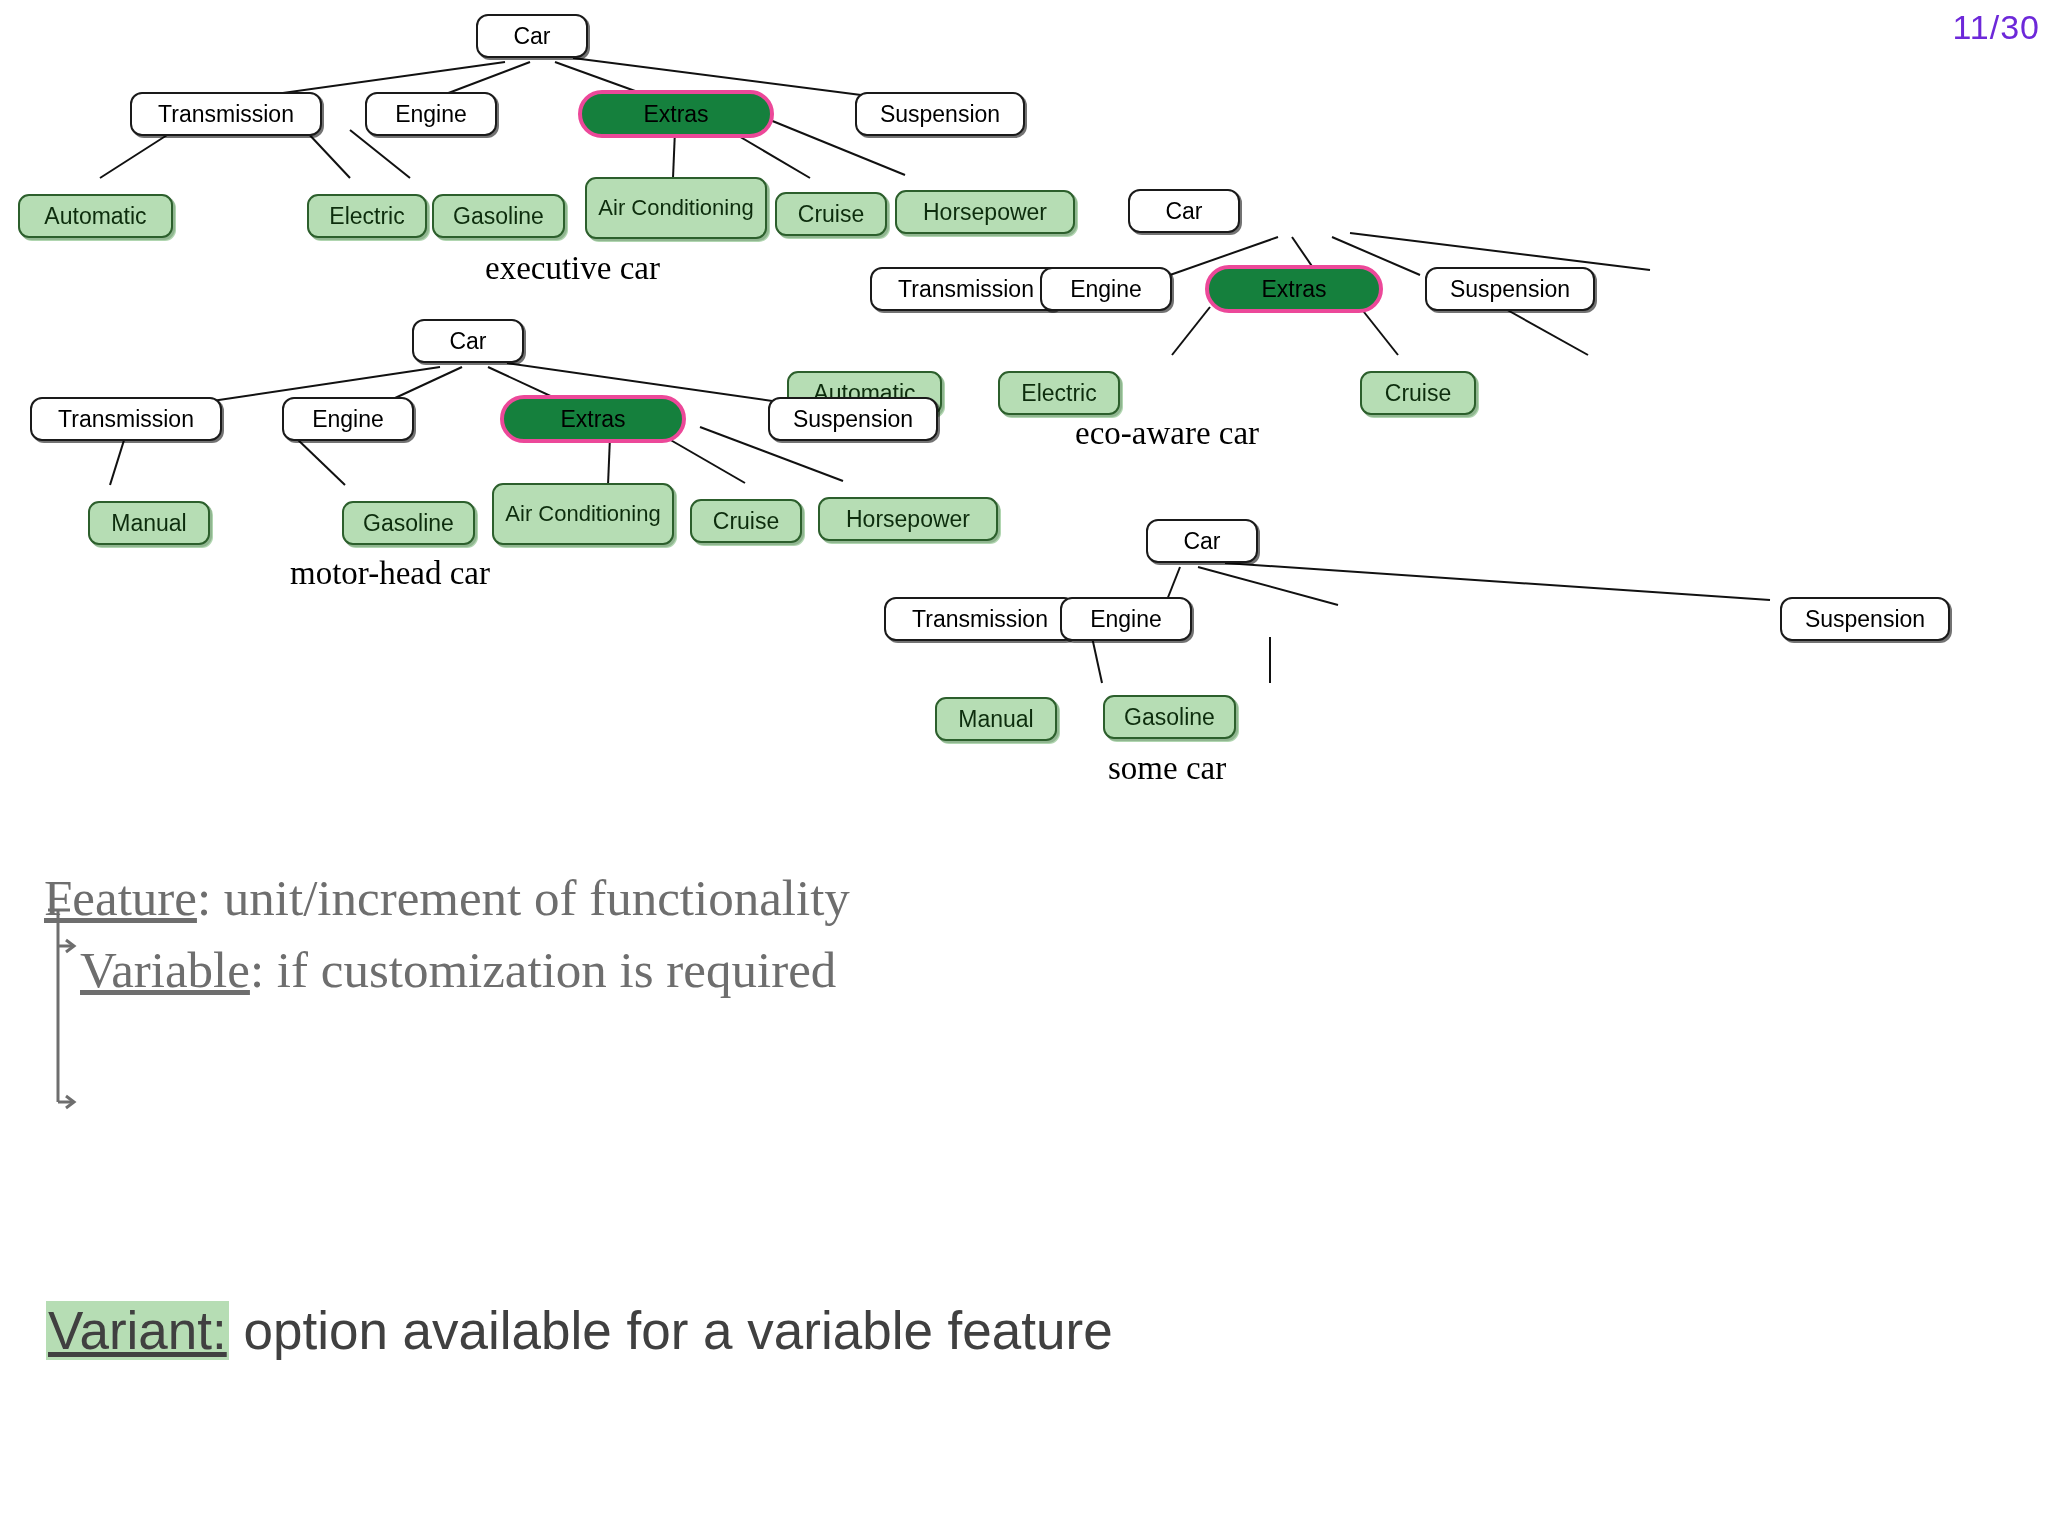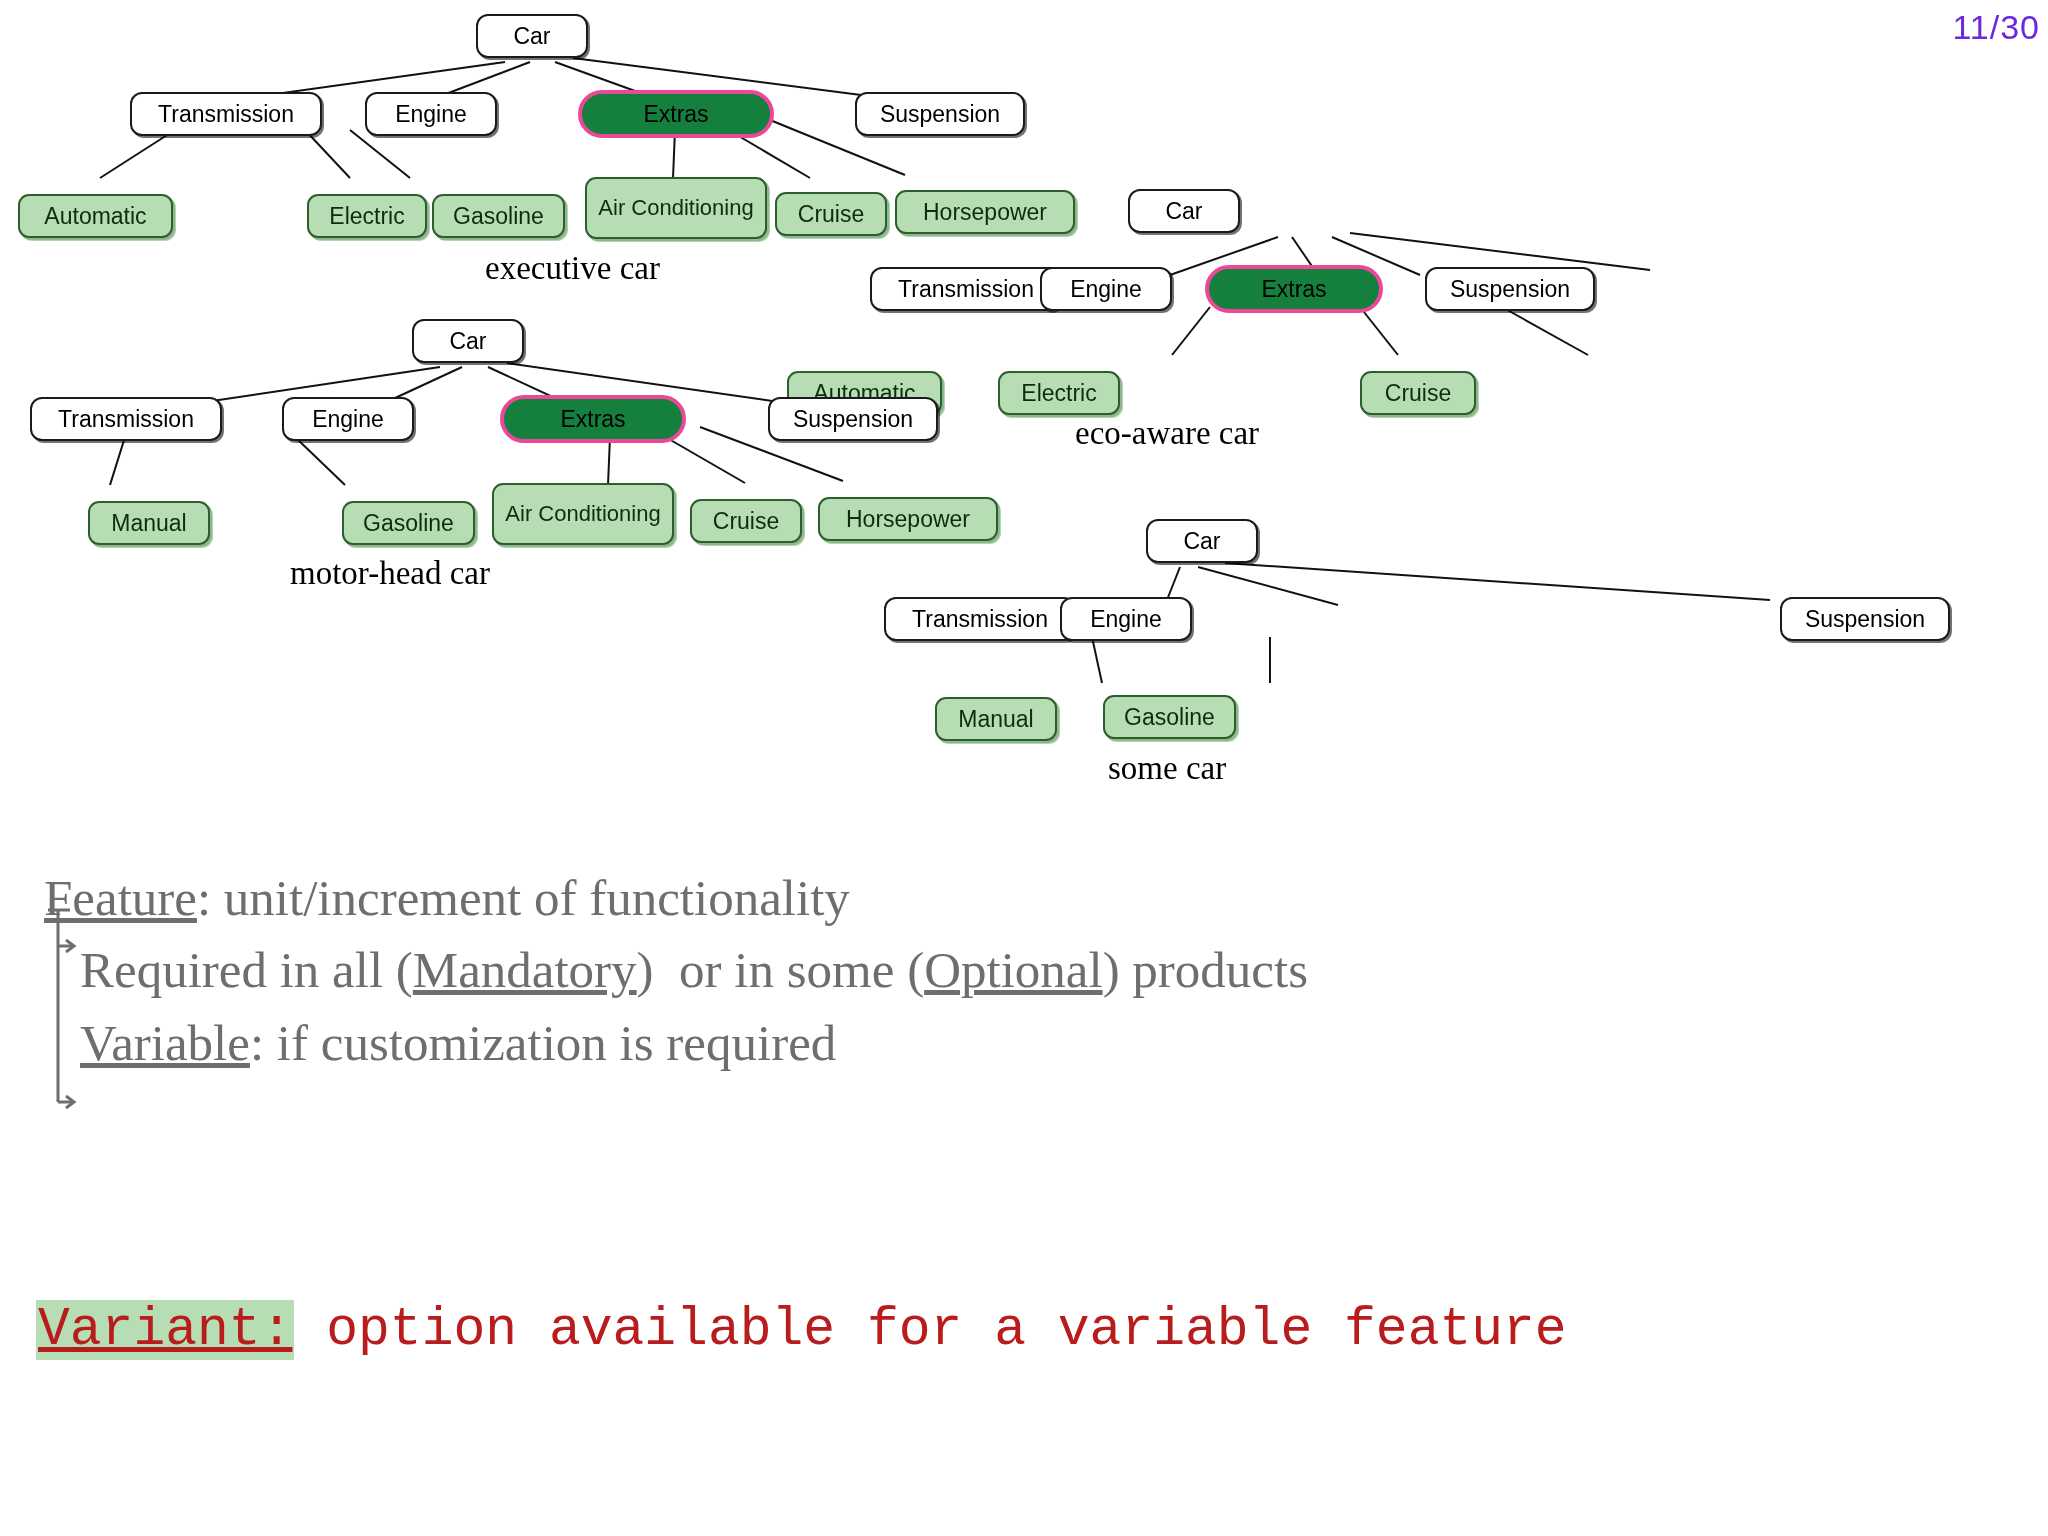--- a/index.html
+++ b/index.html
@@ -108,25 +108,25 @@
   #bracket-svg {
     position: absolute;
     left: 40px;
     top: 910px;
     overflow: visible;
     pointer-events: none;
   }
 
   #variant-line {
     position: absolute;
-    left: 36px;
+    left: 46px;
     top: 1300px;
-    font-family: Liberation Mono, monospace;
+    font-family: Liberation Sans, sans-serif;
     font-size: 53px;
-    color: #b91c1c;
+    color: #404040;
     white-space: nowrap;
   }
   #variant-line .hl {
     background: #b6ddb4;
     text-decoration: underline;
     padding: 0 2px;
   }
 </style>
 </head>
 <body>
@@ -362,23 +362,20 @@
     <path d="M26 186 L34 192 L26 198" fill="none"></path>
   </g>
 </svg>
 
 <div id="definitions">
 
   <div class="def-line">
     <span class="u">Feature</span><span>: unit/increment of functionality</span>
   </div>
 
-  <div class="def-line def-indent">
-    <span>Required in all (</span><span class="u">Mandatory</span><span>)&nbsp;&nbsp;or in some (</span><span class="u">Optional</span><span>) products</span>
-  </div>
 
   <div class="def-line def-indent">
     <span class="u">Variable</span><span>: if customization is required</span>
   </div>
 </div>
 
 <div id="variant-line">
   <span class="hl">Variant:</span><span> option available for a variable feature</span>
 </div>
 

